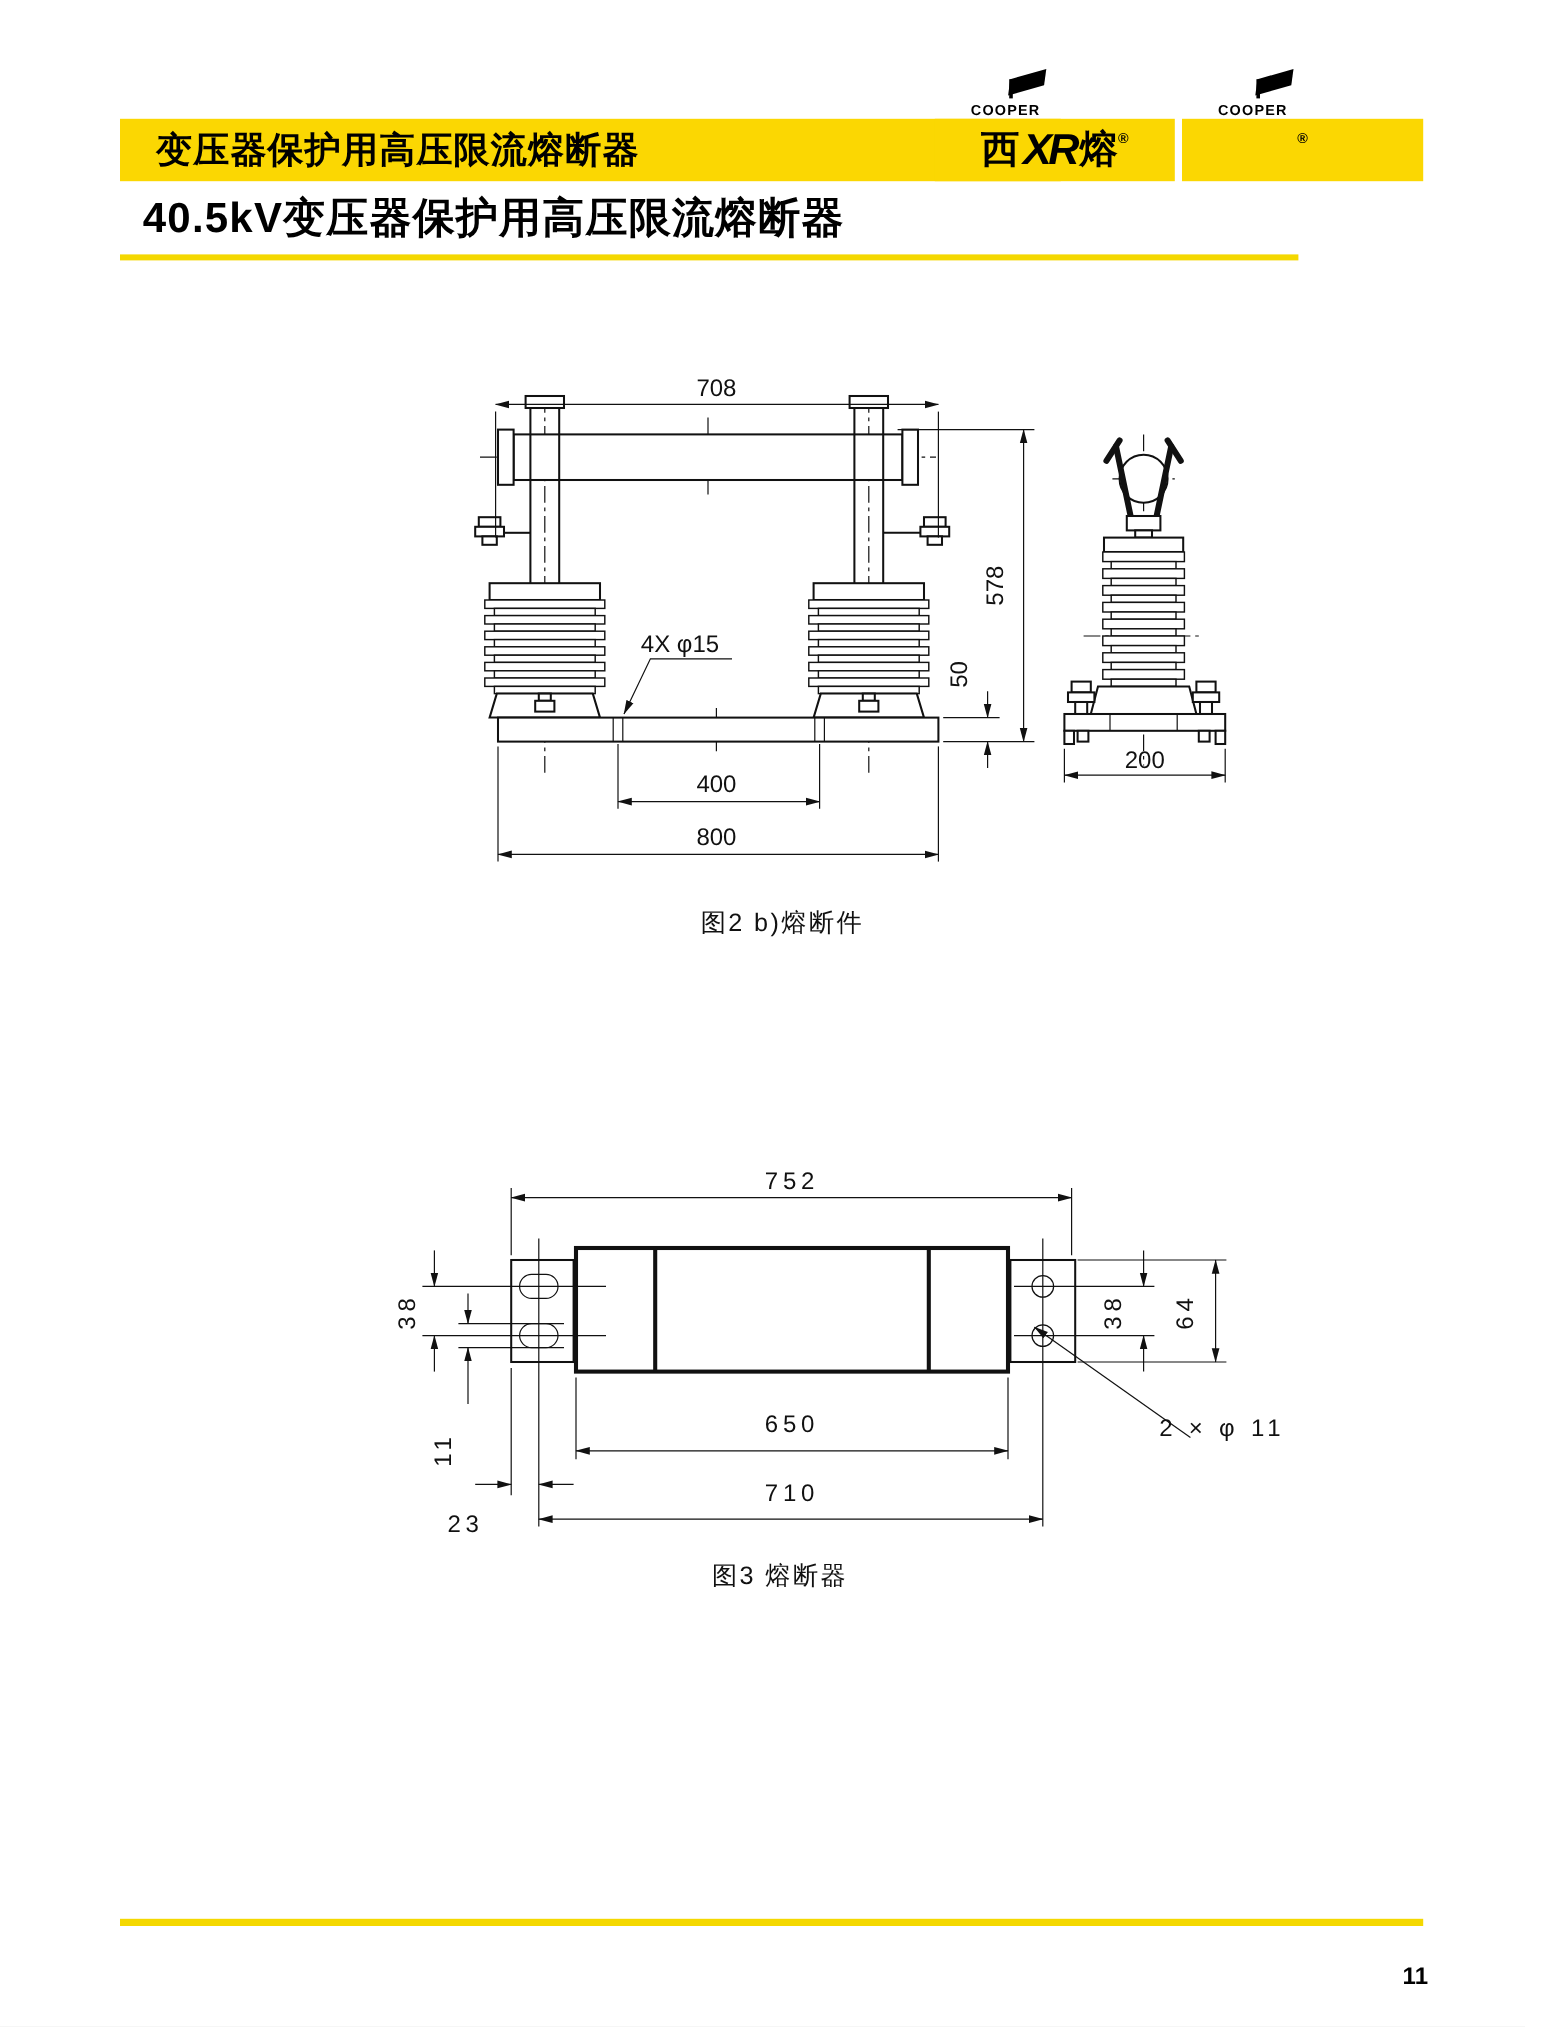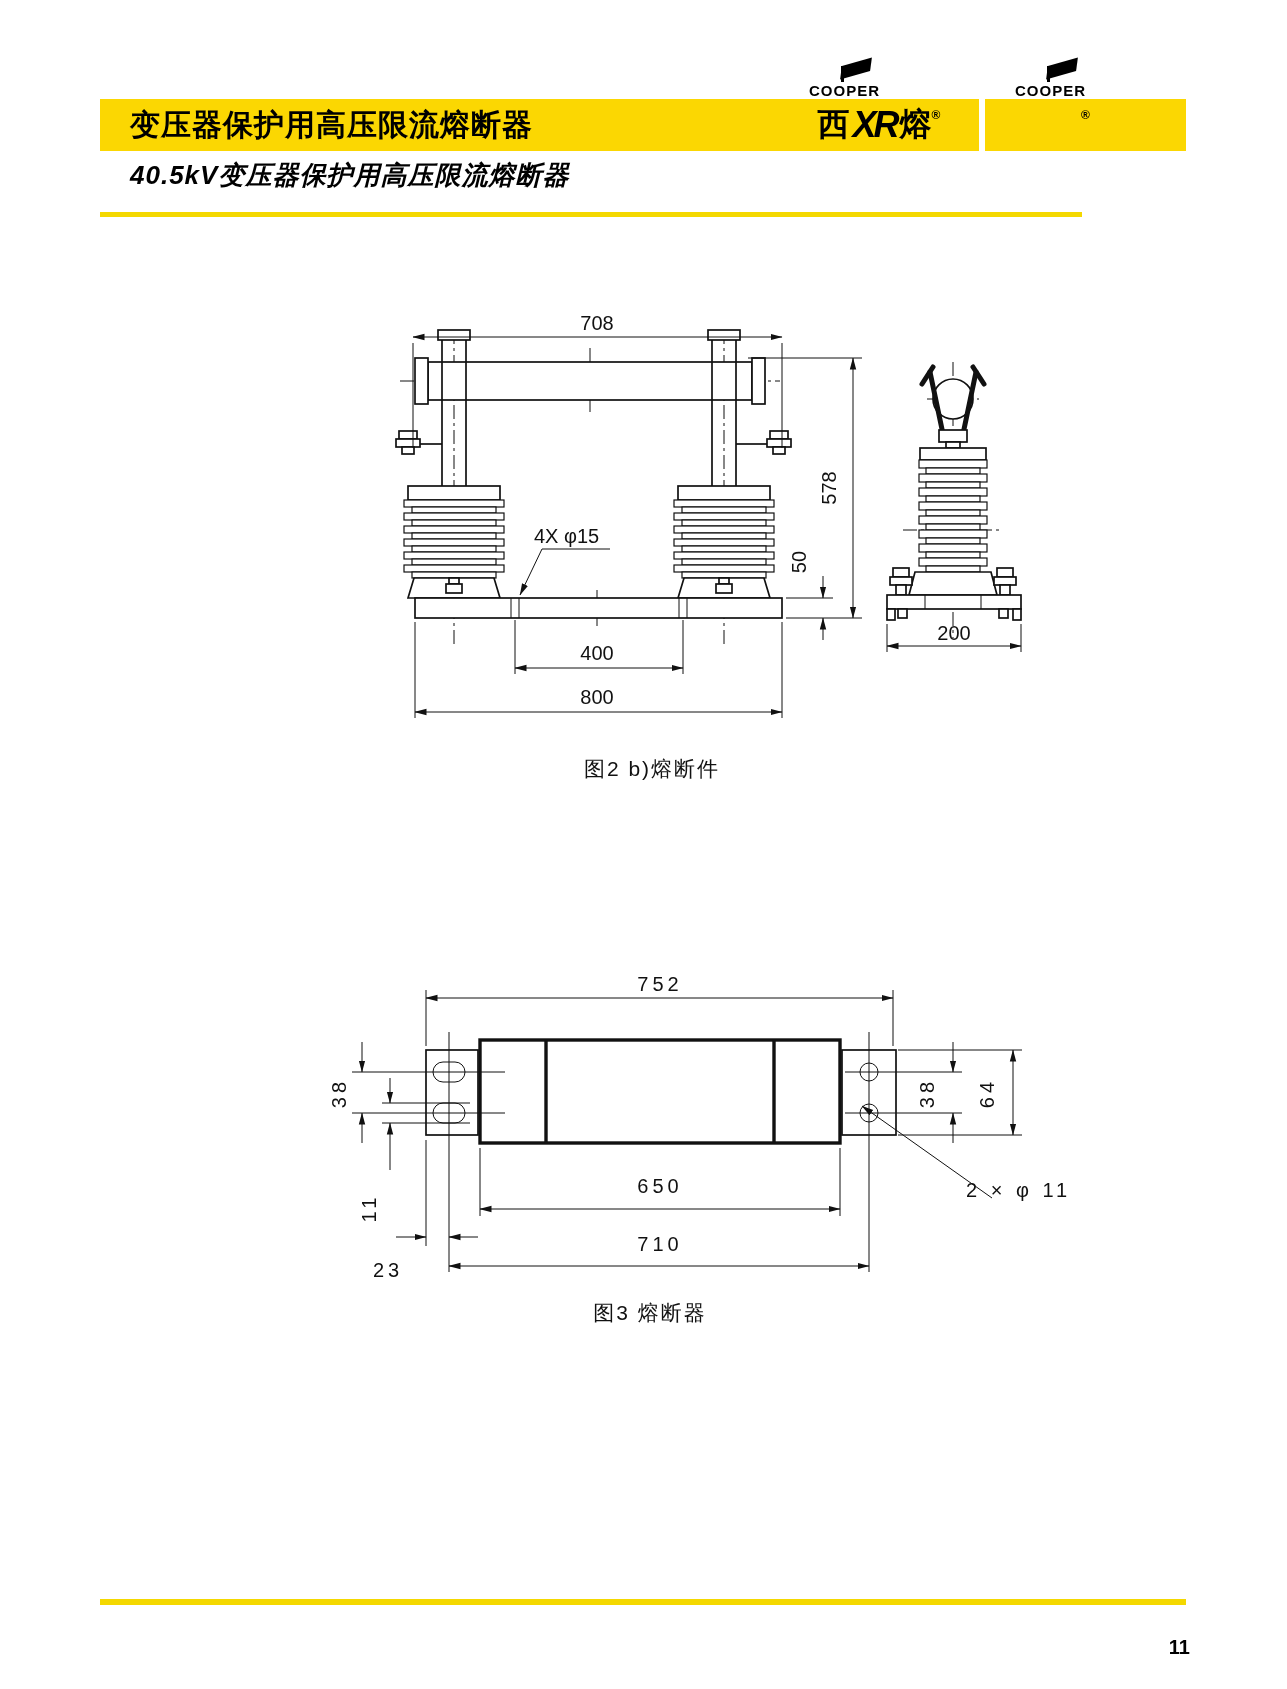--- a/index.html
+++ b/index.html
@@ -6,30 +6,30 @@
   .page{position:relative;width:1287px;height:1689px;background:#ffffff;overflow:hidden;
         font-family:"Liberation Sans",sans-serif;color:#000;}
   
   .band{position:absolute;left:100px;top:99px;width:784px;height:52px;background:#FBD702;
         display:flex;align-items:center;padding-left:30px;box-sizing:border-box;}
   .band .band-txt{font-size:30px;font-weight:bold;letter-spacing:1px;}
   .brand{position:absolute;top:58px;}
   .brand-xr{left:779px;width:200px;}
   .brand-bm{left:985px;width:201px;}
   .cooper{position:relative;height:41px;}
-  .cooper .ctext{position:absolute;bottom:0;left:30px;font-size:15px;font-weight:bold;letter-spacing:1px;}
+  .cooper .ctext{position:absolute;bottom:0;left:30px;font-size:12px;font-weight:bold;letter-spacing:1px;}
   .cooper .flag{position:absolute;left:62px;top:4px;width:30px;height:13px;background:#000;
         transform:skewY(-16deg) skewX(-8deg);}
   .cooper .pole{position:absolute;left:62px;top:8px;width:3px;height:16px;background:#000;}
   .ybox{height:52px;background:#FBD702;display:flex;align-items:center;justify-content:center;}
   .xi,.rong{font-size:32px;font-weight:bold;}
   .xrm{font-size:36px;font-weight:bold;font-style:italic;margin:0 3px;letter-spacing:-3px;}
   .reg{font-size:12px;vertical-align:top;position:relative;top:-10px;font-weight:bold;}
   .buss{font-size:40px;font-weight:bold;letter-spacing:-1px;}
-  .title{position:absolute;left:130px;top:158px;margin:0;font-size:26px;font-weight:bold;letter-spacing:1px;font-style:italic;}
+  .title{position:absolute;left:119px;top:158px;margin:0;font-size:35px;font-weight:bold;letter-spacing:1px;}
   .title-rule{position:absolute;left:100px;top:212px;width:982px;height:5px;background:#F4D800;}
   
   svg.draw{position:absolute;left:0;top:0;}
   svg .ln{stroke:#111;stroke-width:1.7;fill:none;}
   svg .fw{stroke:#111;stroke-width:1.7;fill:#fff;}
   svg .thick{stroke:#111;stroke-width:3.4;fill:#fff;}
   svg .thin{stroke:#111;stroke-width:1;fill:none;}
   svg .dd{stroke:#111;stroke-width:1;stroke-dasharray:14 4 3 4;fill:none;}
   svg text{fill:#111;font-family:"Liberation Sans",sans-serif;font-size:20px;}
   svg text.sp{letter-spacing:4px;}

